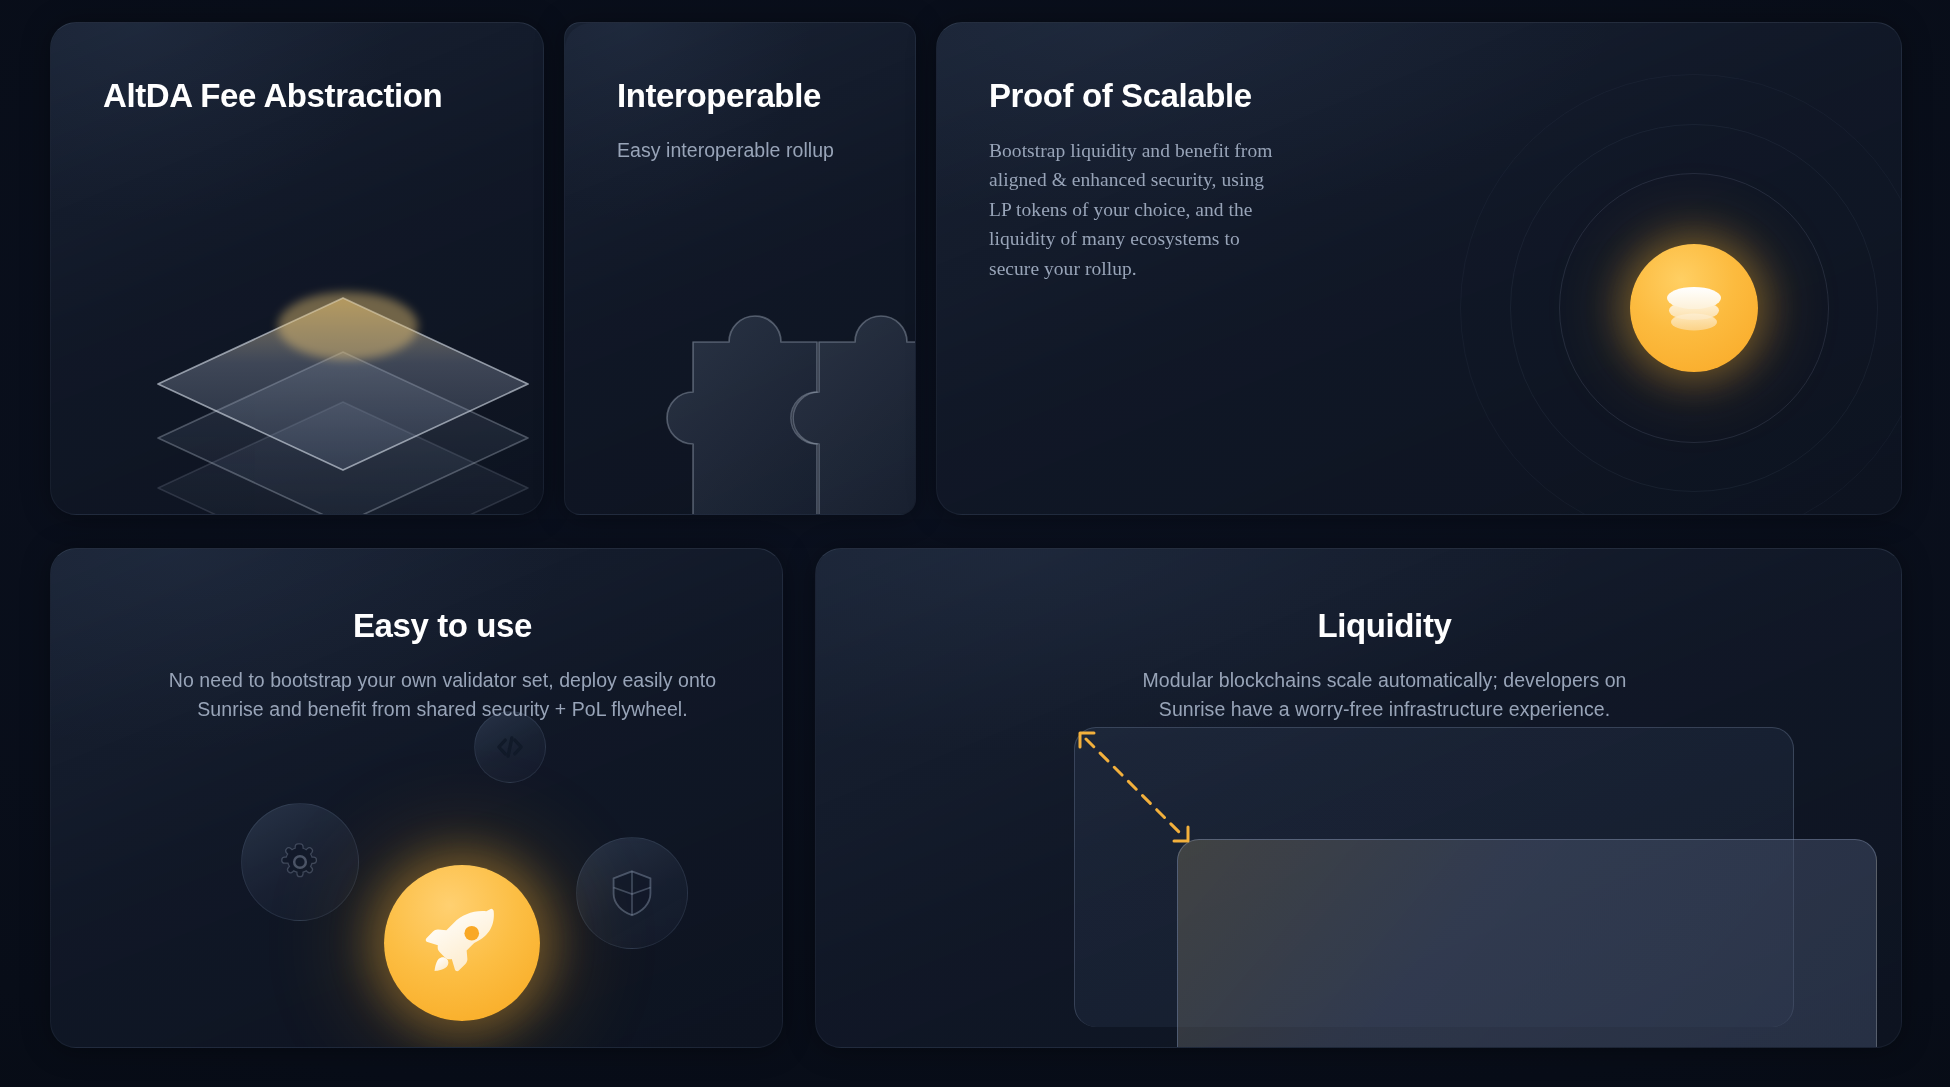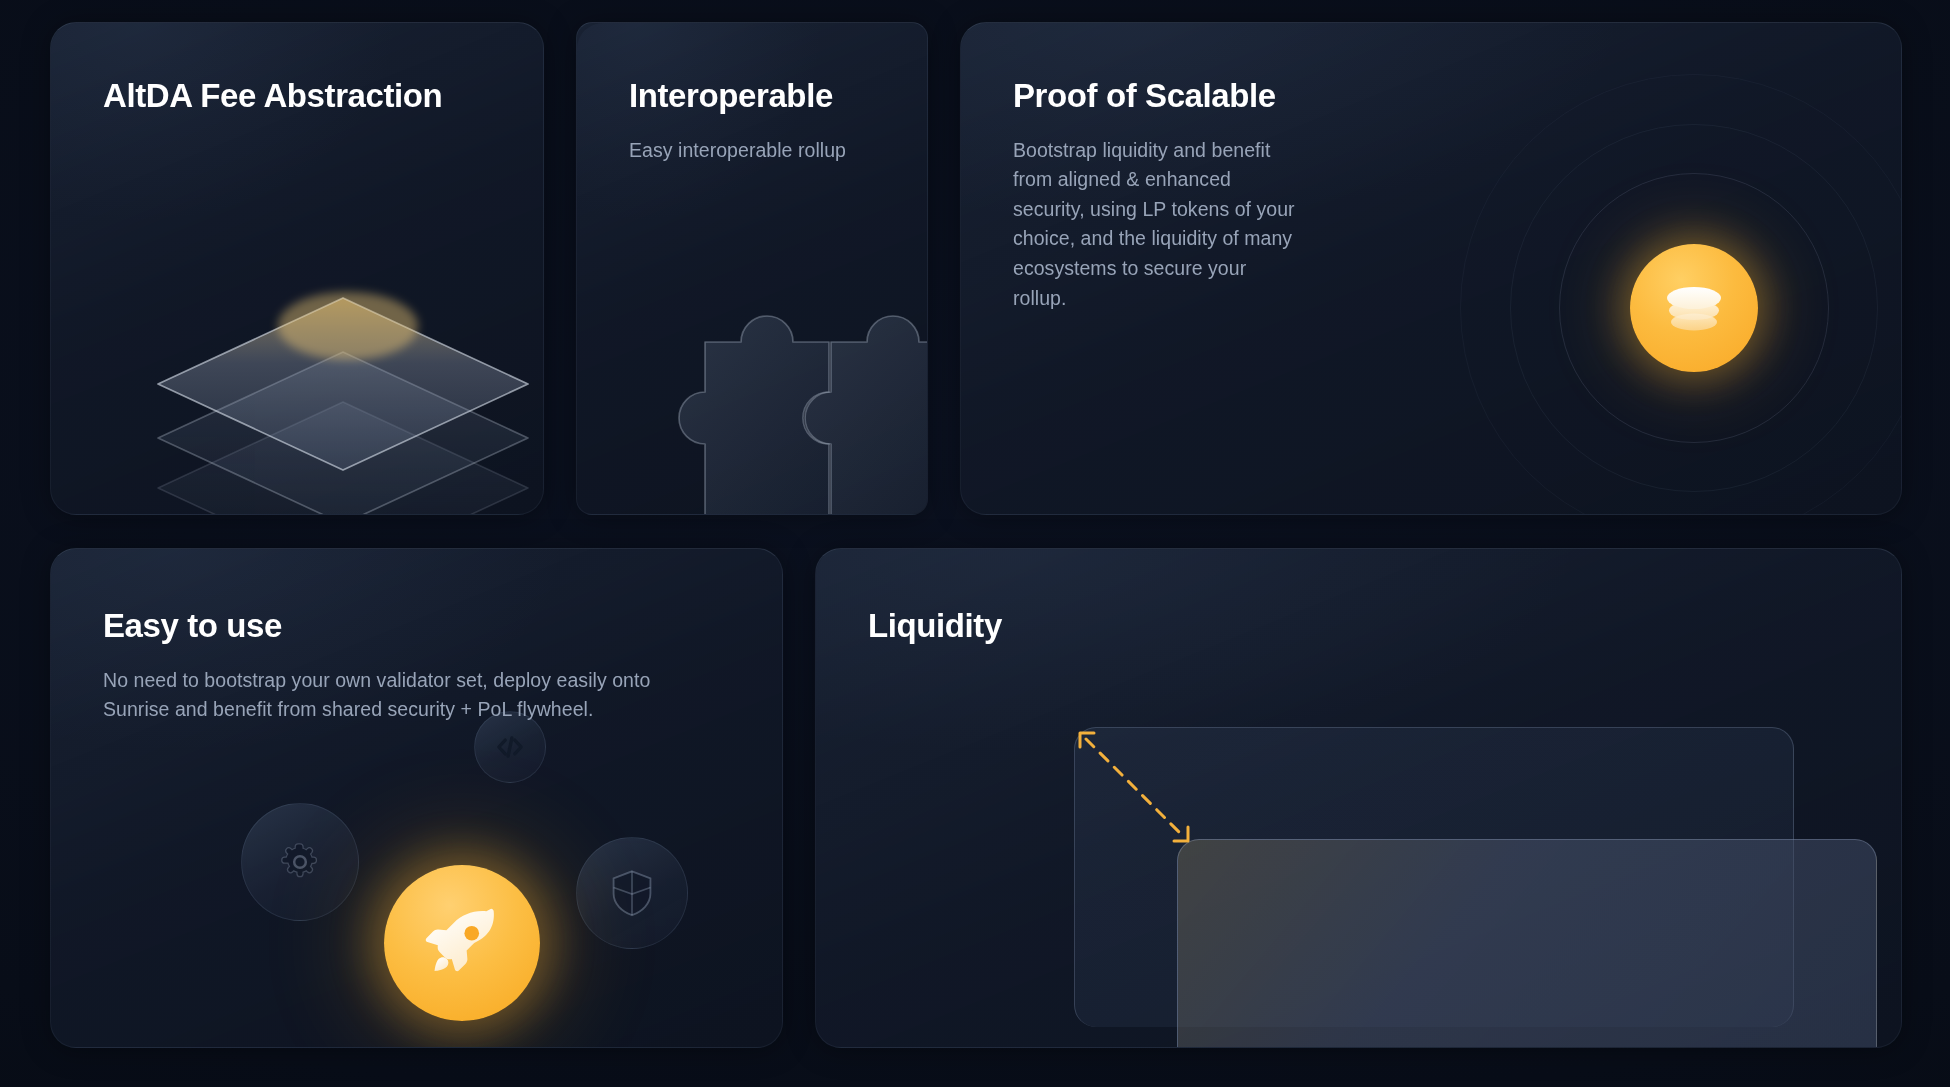--- a/index.html
+++ b/index.html
@@ -23,21 +23,21 @@
     height: 1087px;
     background: radial-gradient(ellipse 120% 90% at 50% 40%, #0b1120 0%, #080d18 70%, #060a12 100%);
     padding: 22px 48px 48px 50px;
   }
 
   .grid-row {
     display: flex;
     width: 100%;
   }
 
-  .row-1 { gap: 32px; height: 493px; }
+  .row-1 { gap: 20px; height: 493px; }
   .row-2 { gap: 32px; height: 500px; margin-top: 33px; }
 
   
   .card {
     position: relative;
     border-radius: 26px;
     background:
       linear-gradient(158deg, rgba(30,40,58,0.55) 0%, rgba(16,23,38,0.9) 48%, rgba(13,19,32,1) 100%),
       #121a2a;
     border: 1px solid rgba(122,140,170,0.10);
@@ -56,21 +56,21 @@
 
   .c1 { flex: 0 0 494px; }
   .c2 { flex: 0 0 352px; border-radius: 16px; }
   .c3 { flex: 1 1 auto; }
   .c4 { flex: 0 0 733px; }
   .c5 { flex: 1 1 auto; }
 
   
   .card-text { position: relative; z-index: 6; }
   .r1 .card-text { padding: 54px 0 0 52px; }
-  .r2 .card-text { padding: 58px 0 0 52px; }
+  .r2 .card-text { padding: 58px 0 0 52px; text-align: center; }
 
   .card-title {
     color: #ffffff;
     font-size: 33px;
     font-weight: 700;
     letter-spacing: -0.4px;
     line-height: 1.14;
     white-space: nowrap;
   }
   .r2 .card-title { font-size: 33px; }
@@ -78,21 +78,21 @@
   .card-desc {
     margin-top: 21px;
     color: #98a4b8;
     font-size: 19.5px;
     font-weight: 400;
     line-height: 1.52;
     letter-spacing: 0.05px;
     white-space: pre-line;
   }
   .c1 .card-desc { max-width: 400px; }
-  .c3 .card-desc { max-width: 290px; }
+  .c3 .card-desc { max-width: 290px; font-family: Liberation Serif, serif; }
 
   
   .layers {
     position: absolute;
     left: 92px;
     bottom: -68px;
     width: 400px;
     height: 330px;
     z-index: 3;
   }
@@ -377,20 +377,22 @@
             <circle cx="40" cy="24" r="6" fill="#f9a825"></circle>
             <path d="M13 45c-3 3-3.5 10-3.5 10s7-.5 10-3.5c1.8-1.8 1.8-4.7 0-6.5-1.8-1.8-4.7-1.8-6.5 0Z" fill="url(#rkt)"></path>
           </svg>
         </div>
       </div>
     </div>
 
     <div class="card c5 r2">
       <div class="card-text">
         <div class="card-title">Liquidity</div>
+        <div class="card-desc">Modular blockchains scale automatically; developers on
+Sunrise have a worry-free infrastructure experience.</div>
       </div>
 
       <div class="scale-art">
         <div class="frame-outer"></div>
         <div class="frame-inner"></div>
 
         <svg class="scale-arrow" viewBox="0 0 150 130">
           <g stroke="#f2b03c" stroke-width="3" stroke-linecap="round" fill="none">
             <path d="M16 16 L112 112" stroke-dasharray="11 9"></path>
             <path d="M10 10 L10 24 M10 10 L24 10" stroke-dasharray="none"></path>

